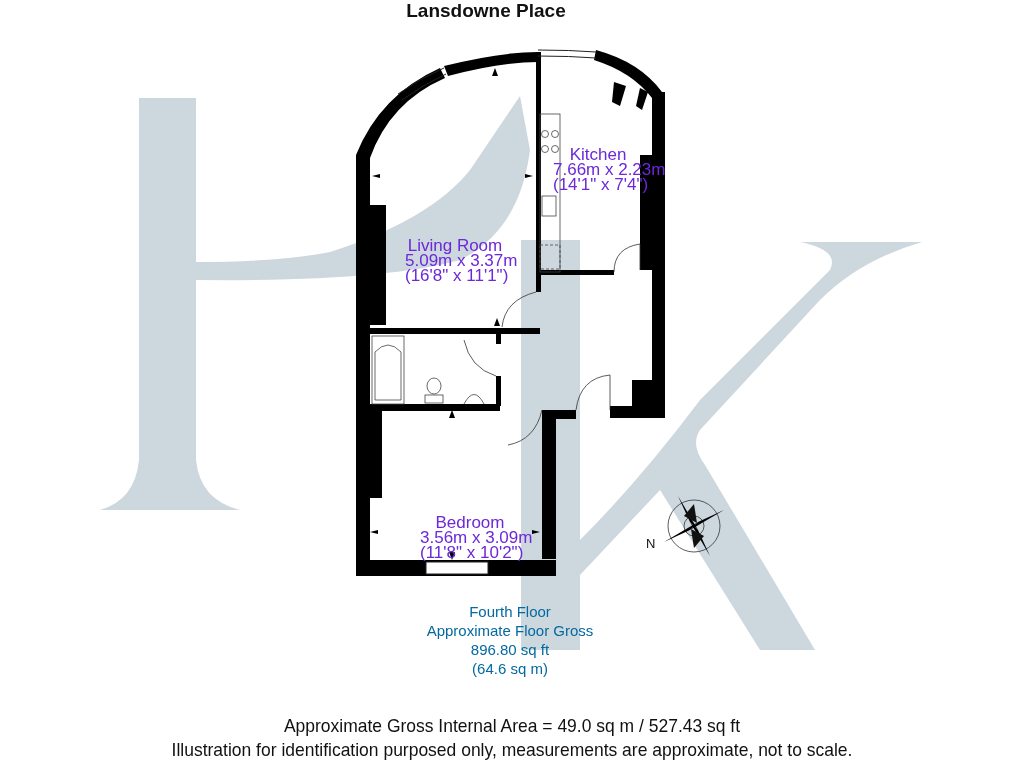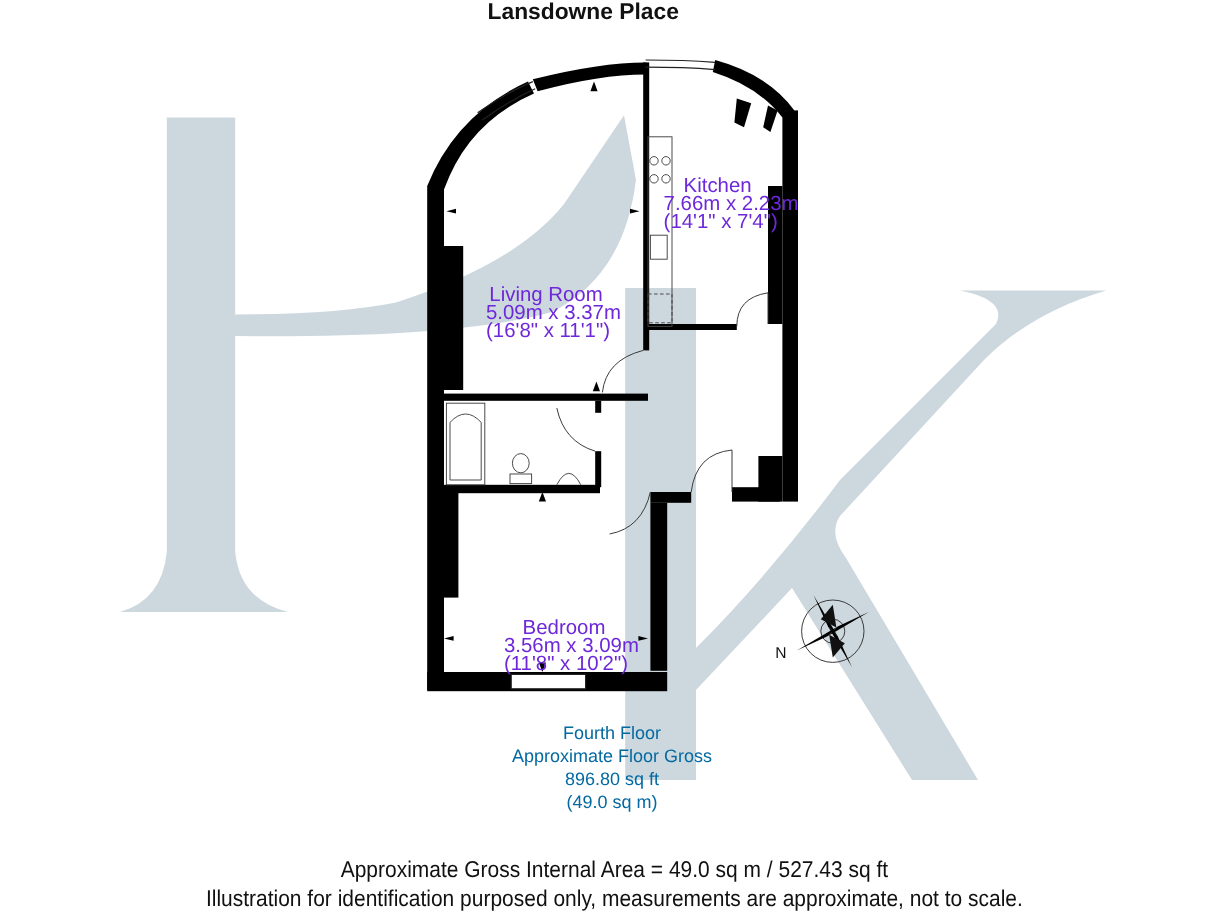--- a/index.html
+++ b/index.html
@@ -129,19 +129,19 @@
   <div>3.56m x 3.09m</div>
   <div>(11'8" x 10'2")</div>
 </div>
 
 <div class="compass-n">N</div>
 
 <div class="floor-info">
   <div>Fourth Floor</div>
   <div>Approximate Floor Gross</div>
   <div>896.80 sq ft</div>
-  <div>(49.0 sq m)</div>
+  <div>(64.6 sq m)</div>
 </div>
 
 <div class="footer">
   <div>Approximate Gross Internal Area = 49.0 sq m / 527.43 sq ft</div>
   <div>Illustration for identification purposed only, measurements are approximate, not to scale.</div>
 </div>
 
 </body></html>

